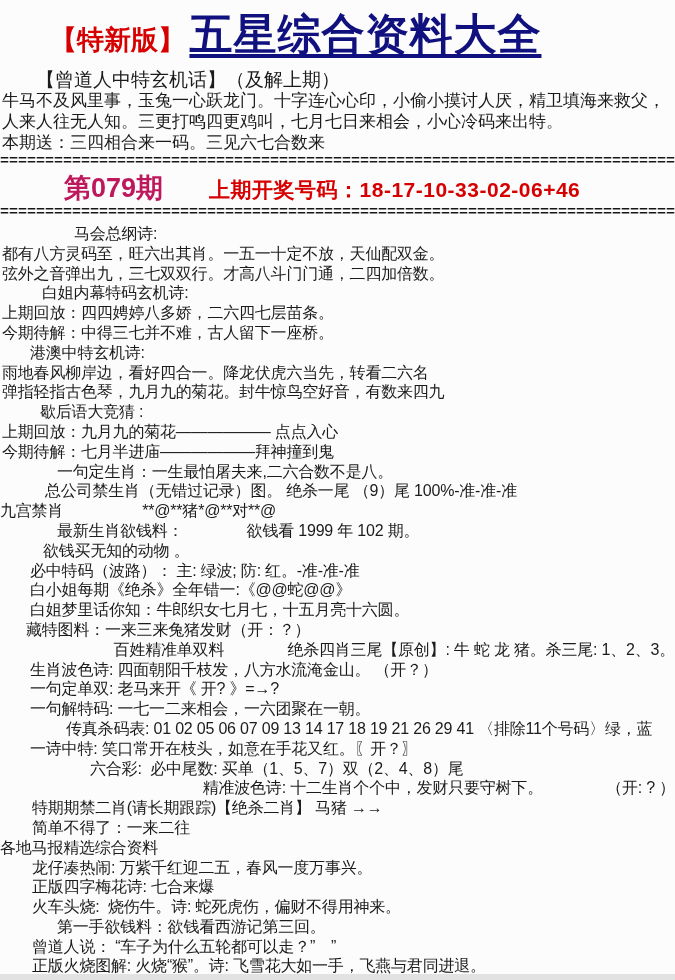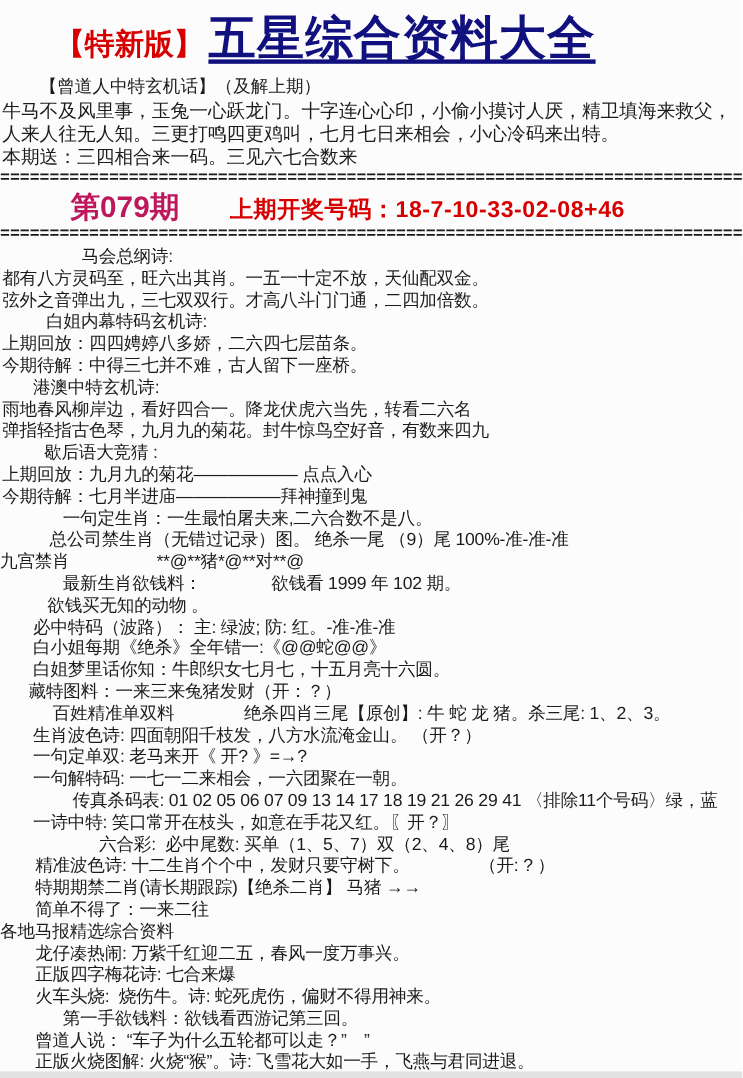--- a/index.html
+++ b/index.html
@@ -8,21 +8,21 @@
     background:var(--bg,#fcfcfc);color:var(--text,#1b1b1b);
     font-family:"Liberation Sans", sans-serif;
   }
   .header{padding:6px 0 0 50px;white-space:nowrap;}
   .badge{color:var(--red,#d60000);font-weight:bold;font-size:27px;}
   .title{
     color:var(--navy,#10107e);font-weight:bold;font-size:43px;letter-spacing:1px;
     text-decoration:underline;text-underline-offset:5px;
   }
   .intro{margin-top:5px;}
-  .intro-heading{padding-left:36px;font-size:16px;line-height:21px;}
+  .intro-heading{padding-left:36px;font-size:19px;line-height:21px;}
   .iline{padding-left:2px;font-size:17px;line-height:21px;white-space:pre;overflow:hidden;}
   .sep{
     height:13px;line-height:11px;overflow:hidden;white-space:nowrap;
     font-family:"Liberation Mono", monospace;font-size:15px;font-weight:bold;
     color:#161616;margin-top:3px;
   }
   .issue-row{display:flex;align-items:baseline;padding-left:64px;height:34px;margin-top:1px;}
   .issue-no{font-size:27px;font-weight:bold;color:#be185d;}
   .draw{margin-left:46px;color:var(--red,#d60000);font-size:21px;font-weight:bold;letter-spacing:.5px;white-space:nowrap;}
   .body-lines{margin-top:4px;}
@@ -43,21 +43,21 @@
     <div class="intro-heading">【曾道人中特玄机话】（及解上期）</div>
     <div class="iline">牛马不及风里事，玉兔一心跃龙门。十字连心心印，小偷小摸讨人厌，精卫填海来救父，</div>
     <div class="iline">人来人往无人知。三更打鸣四更鸡叫，七月七日来相会，小心冷码来出特。</div>
     <div class="iline">本期送：三四相合来一码。三见六七合数来</div>
   </div>
 
   <div class="sep">==============================================================================================================</div>
 
   <div class="issue-row">
     <span class="issue-no">第079期</span>
-    <span class="draw">上期开奖号码：18-7-10-33-02-08+46</span>
+    <span class="draw">上期开奖号码：18-17-10-33-02-06+46</span>
   </div>
 
   <div class="sep">==============================================================================================================</div>
 
   <div class="body-lines">
       <div class="bline" style="padding-left: 74px;">马会总纲诗:</div>
       <div class="bline" style="padding-left: 2px;">都有八方灵码至，旺六出其肖。一五一十定不放，天仙配双金。</div>
       <div class="bline" style="padding-left: 2px;">弦外之音弹出九，三七双双行。才高八斗门门通，二四加倍数。</div>
       <div class="bline" style="padding-left: 42px;">白姐内幕特码玄机诗:</div>
       <div class="bline" style="padding-left: 2px;">上期回放：四四娉婷八多娇，二六四七层苗条。</div>
@@ -70,28 +70,28 @@
       <div class="bline" style="padding-left: 2px;">今期待解：七月半进庙——————拜神撞到鬼</div>
       <div class="bline" style="padding-left: 57px;">一句定生肖：一生最怕屠夫来,二六合数不是八。</div>
       <div class="bline" style="padding-left: 45px;">总公司禁生肖（无错过记录）图。 绝杀一尾 （9）尾 100%-准-准-准</div>
       <div class="bline" style="padding-left: 0px;">九宫禁肖　　　　　**@**猪*@**对**@</div>
       <div class="bline" style="padding-left: 57px;">最新生肖欲钱料：　　　　欲钱看 1999 年 102 期。</div>
       <div class="bline" style="padding-left: 43px;">欲钱买无知的动物 。</div>
       <div class="bline" style="padding-left: 30px;">必中特码（波路）： 主: 绿波; 防: 红。-准-准-准</div>
       <div class="bline" style="padding-left: 30px;">白小姐每期《绝杀》全年错一:《@@蛇@@》</div>
       <div class="bline" style="padding-left: 30px;">白姐梦里话你知：牛郎织女七月七，十五月亮十六圆。</div>
       <div class="bline" style="padding-left: 26px;">藏特图料：一来三来兔猪发财（开：？）</div>
-      <div class="bline" style="padding-left: 48px;">百姓精准单双料　　　　绝杀四肖三尾【原创】: 牛 蛇 龙 猪。杀三尾: 1、2、3。</div>
+      <div class="bline" style="padding-left: 48px; text-align: right;">百姓精准单双料　　　　绝杀四肖三尾【原创】: 牛 蛇 龙 猪。杀三尾: 1、2、3。</div>
       <div class="bline" style="padding-left: 30px;">生肖波色诗: 四面朝阳千枝发，八方水流淹金山。 （开？）</div>
       <div class="bline" style="padding-left: 30px;">一句定单双: 老马来开《 开? 》=→?</div>
       <div class="bline" style="padding-left: 30px;">一句解特码: 一七一二来相会，一六团聚在一朝。</div>
       <div class="bline" style="padding-left: 66px;">传真杀码表: 01 02 05 06 07 09 13 14 17 18 19 21 26 29 41 〈排除11个号码〉绿，蓝</div>
       <div class="bline" style="padding-left: 30px;">一诗中特: 笑口常开在枝头，如意在手花又红。〖开？〗</div>
       <div class="bline" style="padding-left: 90px;">六合彩:  必中尾数: 买单（1、5、7）双（2、4、8）尾</div>
-      <div class="bline" style="padding-left: 32px;">精准波色诗: 十二生肖个个中，发财只要守树下。　　　　（开: ? ）</div>
+      <div class="bline" style="padding-left: 32px; text-align: right;">精准波色诗: 十二生肖个个中，发财只要守树下。　　　　（开: ? ）</div>
       <div class="bline" style="padding-left: 32px;">特期期禁二肖(请长期跟踪)【绝杀二肖】 马猪 →→</div>
       <div class="bline" style="padding-left: 32px;">简单不得了：一来二往</div>
       <div class="bline" style="padding-left: 0px;">各地马报精选综合资料</div>
       <div class="bline" style="padding-left: 32px;">龙仔凑热闹: 万紫千红迎二五，春风一度万事兴。</div>
       <div class="bline" style="padding-left: 32px;">正版四字梅花诗: 七合来爆</div>
       <div class="bline" style="padding-left: 32px;">火车头烧:  烧伤牛。诗: 蛇死虎伤，偏财不得用神来。</div>
       <div class="bline" style="padding-left: 57px;">第一手欲钱料：欲钱看西游记第三回。</div>
       <div class="bline" style="padding-left: 32px;">曾道人说： “车子为什么五轮都可以走？”　”</div>
       <div class="bline" style="padding-left: 32px;">正版火烧图解: 火烧“猴”。诗: 飞雪花大如一手，飞燕与君同进退。</div>
     </div>

